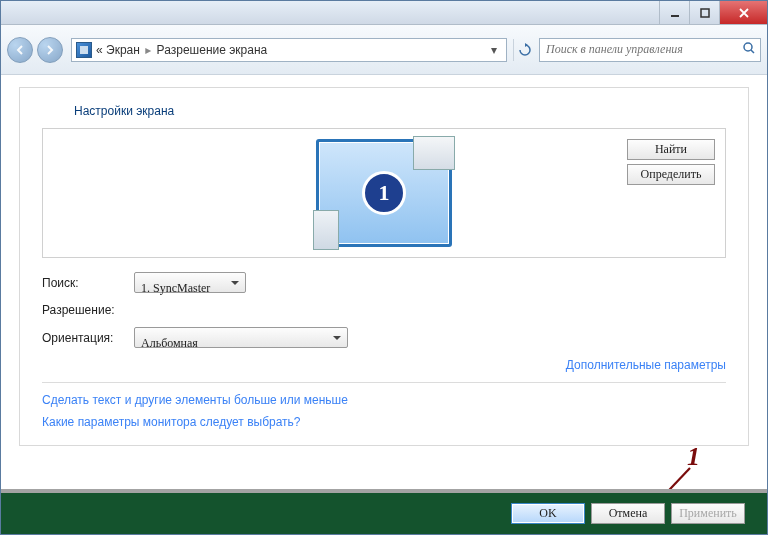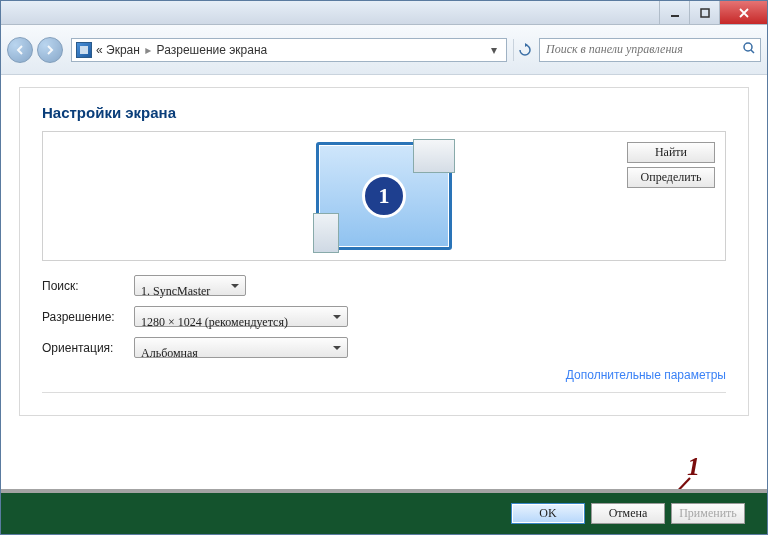--- a/index.html
+++ b/index.html
@@ -26,21 +26,21 @@
   .addr-drop { width: 16px; color: #555; text-align: center; }
   .addr-refresh { width: 22px; height: 22px; border-left: 1px solid #c9d3dd; display: flex; align-items: center; justify-content: center; color: #3a6ea5; margin-left: 2px; }
   
   .searchbox { width: 222px; height: 24px; background: #fff; border: 1px solid #9fb2c4; display: flex; align-items: center; padding: 0 4px 0 6px; gap: 8px; justify-content: space-between; }
   .searchbox input { border: none; flex: 1; font: italic 12px "Segoe UI"; color: #888; outline: none; background: transparent; }
   .searchbox .mag { color: #3a6ea5; }
   
   .content-outer { flex: 1; background: #fff; padding: 12px 18px; overflow: auto; }
   .panel { border: 1px solid #d9d9d9; padding: 16px 22px 12px 22px; background: #fff; }
   
-  h1.page-title { font-size: 15px; font-weight: bold; color: #0a3e7a; margin-bottom: 10px; }
+  h1.page-title { font-size: 12px; font-weight: normal; color: #0a3e7a; margin-bottom: 10px; margin-left: 32px; }
   
   .preview-box { border: 1px solid #d0d0d0; height: 130px; display: flex; align-items: center; justify-content: center; position: relative; margin-bottom: 14px; }
   .preview-btns { position: absolute; right: 10px; top: 10px; display: flex; flex-direction: column; gap: 4px; }
   .win-btn { min-width: 88px; height: 21px; background: linear-gradient(to bottom,#fdfdfd,#e8e8e8); border: 1px solid #9a9a9a; border-radius: 0; font: 12px "Segoe UI"; color: #222; cursor: default; }
   .win-btn:disabled { color: #a7a7a7; }
   
   .monitor { width: 136px; height: 108px; background: linear-gradient(to bottom,#cfe6fb,#8fc2f0); border: 3px solid #2a74b8; border-radius: 3px; display: flex; align-items: center; justify-content: center; position: relative; box-shadow: inset 0 0 0 1px #fff; }
   .monitor .num { width: 44px; height: 44px; border-radius: 50%; background: #1e3f8f; border: 3px solid #fff; color: #fff; font: bold 22px/38px "Segoe UI"; text-align: center; }
   .monitor .mini { position: absolute; width: 42px; height: 34px; right: -6px; top: -6px; background: linear-gradient(#f4f6f8,#d5dde6); border: 1px solid #8aa; }
   .monitor .mini2 { position: absolute; width: 26px; height: 40px; left: -6px; bottom: -6px; background: linear-gradient(#eef2f6,#cfd9e4); border: 1px solid #8aa; }
@@ -148,23 +148,20 @@
       </div>
 
       <div class="form-row">
         <div class="form-label">Поиск:</div>
         <div class="combo w1">
             <span>1. SyncMaster</span>
           </div>
       </div>
       <div class="form-row">
         <div class="form-label">Разрешение:</div>
-        <div class="combo w2">
-            <span>1280 × 1024 (рекомендуется)</span>
-          </div>
       </div>
       <div class="form-row">
         <div class="form-label">Ориентация:</div>
         <div class="combo w2">
             <span>Альбомная</span>
           </div>
       </div>
 
       <div class="right-link rel">
         <div class="annot">
@@ -175,20 +172,24 @@
                   <path d="M0 0 L6 3 L0 6 Z" fill="#7a0c0c"></path>
                 </marker>
               </defs>
               <path d="M50 4 L14 42" stroke="#7a0c0c" stroke-width="2.2" fill="none" marker-end="url(#ah)"></path>
             </svg>
         </div>
         <span class="link">Дополнительные параметры</span>
       </div>
       <hr class="sep">
 
+      <div class="links-block">
+        <span class="link">Сделать текст и другие элементы больше или меньше</span>
+        <span class="link">Какие параметры монитора следует выбрать?</span>
+      </div>
     </div>
   </div>
 
   <div class="footer">
     <button class="win-btn primary">OK</button>
     <button class="win-btn normal">Отмена</button>
     <button class="win-btn normal" disabled="">Применить</button>
   </div>
 </div>
 

